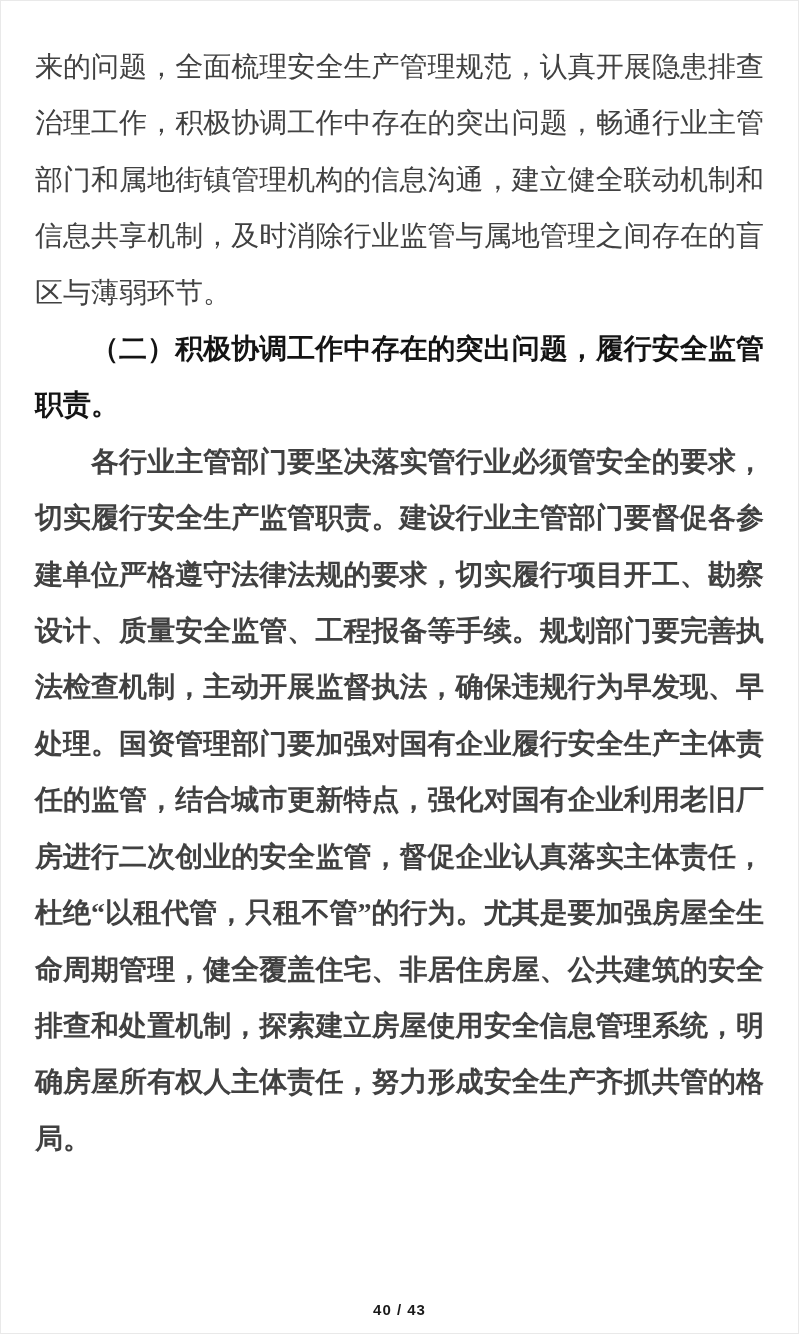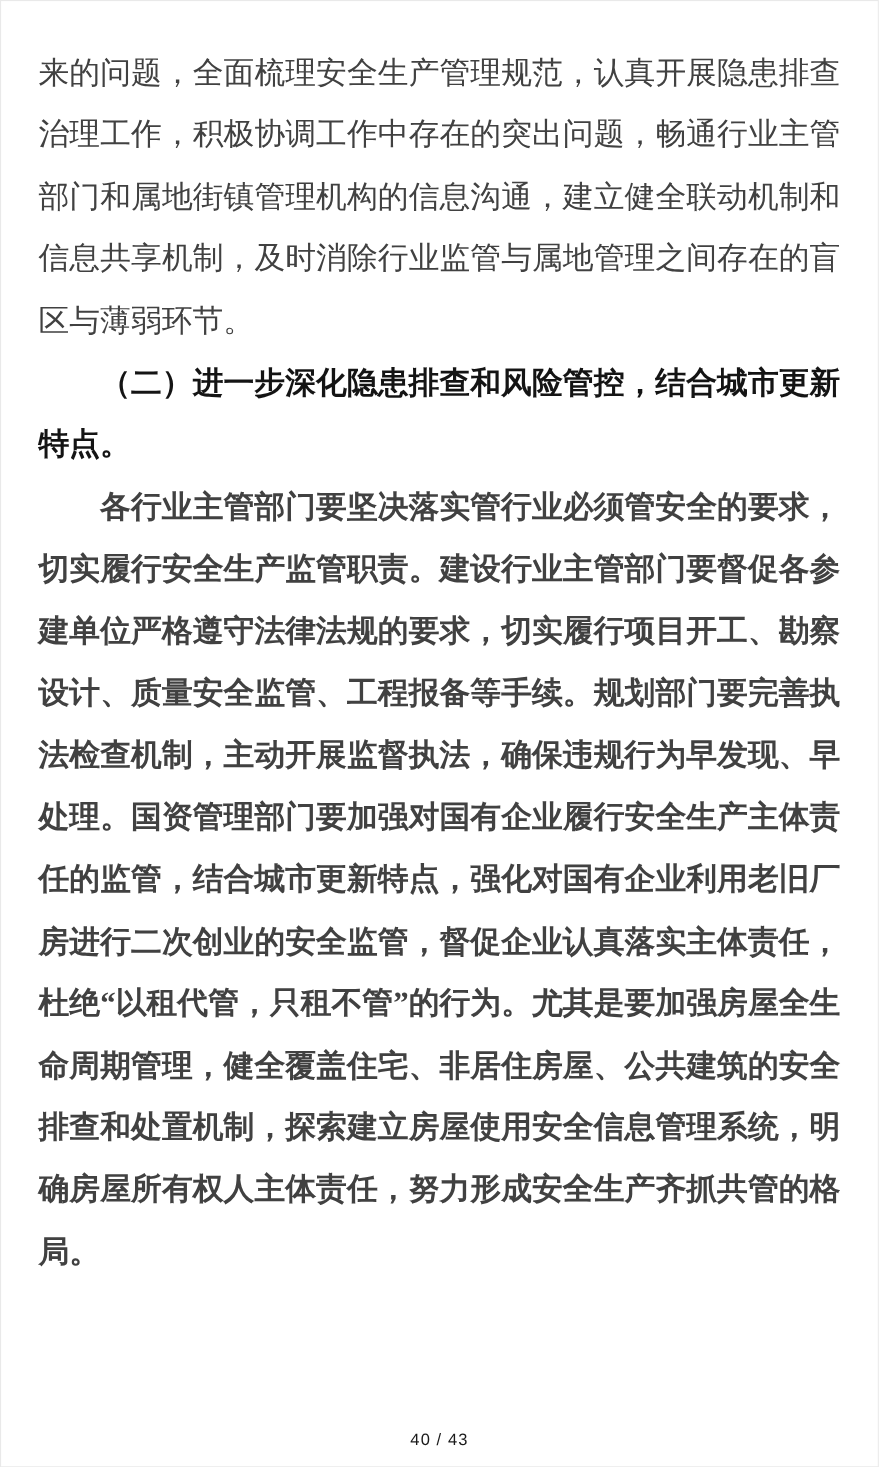--- a/index.html
+++ b/index.html
@@ -47,31 +47,31 @@
   .footer {
     position: absolute;
     left: 0;
     right: 0;
     top: 1300px;
     text-align: center;
   }
   .footer span {
     font-family: "Liberation Sans", sans-serif;
     font-size: 15px;
-    font-weight: 400;
+    font-weight: 700;
     color: #1a1a1a;
     letter-spacing: 1px;
     text-align: center;
   }
 </style>
 </head>
 <body>
 
 <div class="page">
   <div class="content" id="content">
       <p class="para">来的问题，全面梳理安全生产管理规范，认真开展隐患排查治理工作，积极协调工作中存在的突出问题，畅通行业主管部门和属地街镇管理机构的信息沟通，建立健全联动机制和信息共享机制，及时消除行业监管与属地管理之间存在的盲区与薄弱环节。</p>
-      <p class="para heading indent">（二）进一步深化隐患排查和风险管控，结合城市更新特点。</p>
+      <p class="para heading indent">（二）积极协调工作中存在的突出问题，履行安全监管职责。</p>
       <p class="para indent">各行业主管部门要坚决落实管行业必须管安全的要求，切实履行安全生产监管职责。建设行业主管部门要督促各参建单位严格遵守法律法规的要求，切实履行项目开工、勘察设计、质量安全监管、工程报备等手续。规划部门要完善执法检查机制，主动开展监督执法，确保违规行为早发现、早处理。国资管理部门要加强对国有企业履行安全生产主体责任的监管，结合城市更新特点，强化对国有企业利用老旧厂房进行二次创业的安全监管，督促企业认真落实主体责任，杜绝“以租代管，只租不管”的行为。尤其是要加强房屋全生命周期管理，健全覆盖住宅、非居住房屋、公共建筑的安全排查和处置机制，探索建立房屋使用安全信息管理系统，明确房屋所有权人主体责任，努力形成安全生产齐抓共管的格局。</p>
     </div>
   <div class="footer">
     <span>40 / 43</span>
   </div>
 </div>
 
 </body></html>

